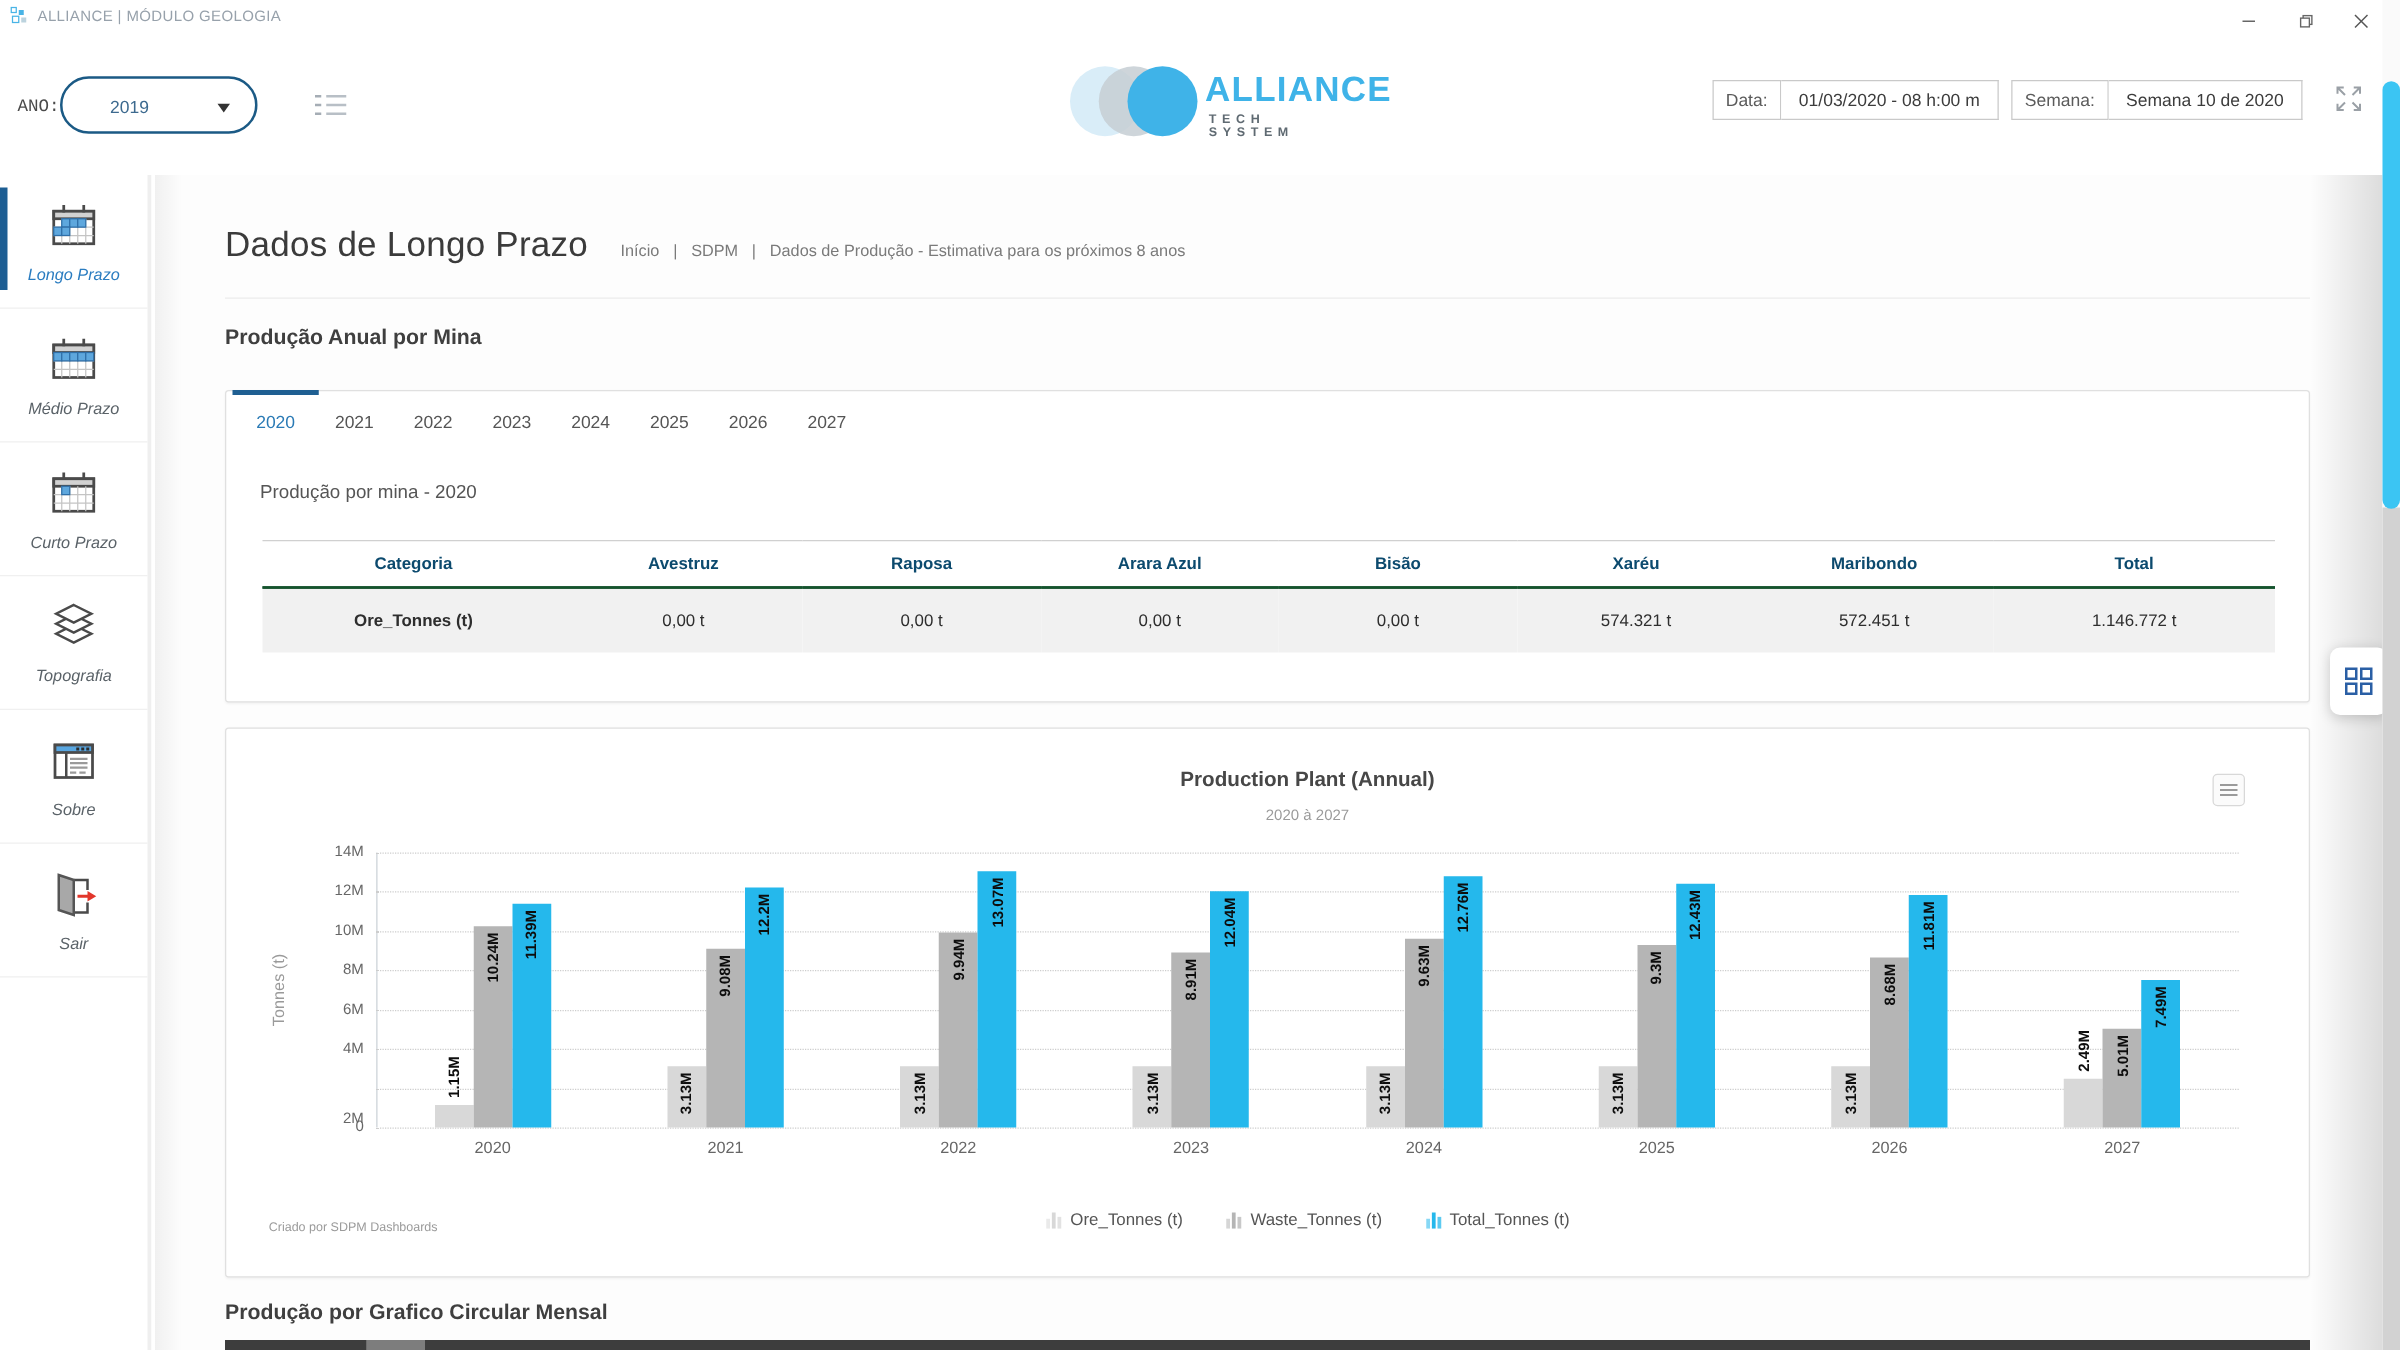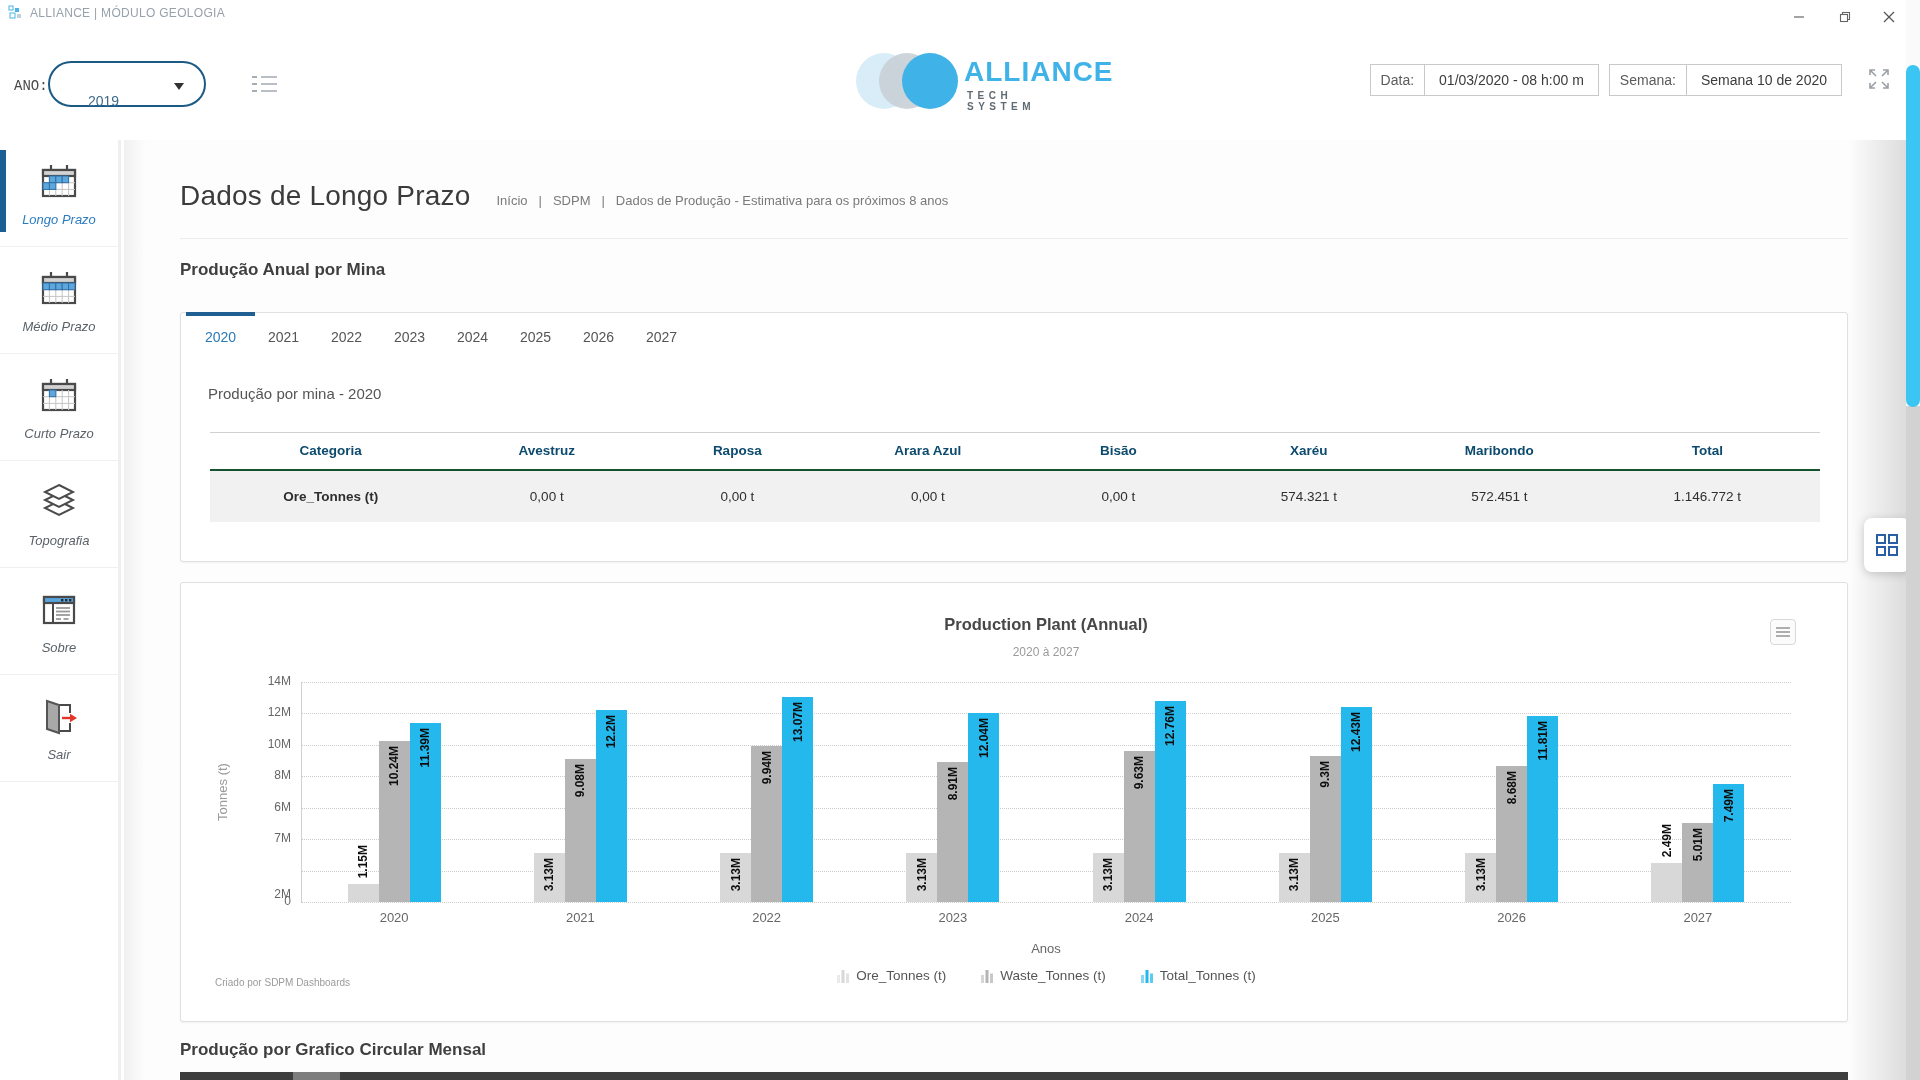--- a/index.html
+++ b/index.html
@@ -10,21 +10,21 @@
   .titlebar .app-ic { position:absolute; left:8px; top:4px; }
   .titlebar .app-title { position:absolute; left:30px; top:6px; font-size:12px; color:#97a1ab; letter-spacing:.3px; }
   .winbtn { position:absolute; top:0; width:34px; height:26px; background:none; border:none; cursor:pointer; }
   .winbtn svg { display:block; margin:7px auto 0; }
   .btn-min{ right:104px; } .btn-max{ right:58px; } .btn-close{ right:14px; }
   
   .header { position:absolute; left:0; top:26px; width:1920px; height:114px; background:#fff; z-index:20; }
   .ano-label { position:absolute; left:14px; top:52px; font-size:14px; color:#4a4a4a;font-family:Liberation Mono, monospace; }
   .ano-select { position:absolute; left:48px; top:35px; width:158px; height:46px; border:2px solid #1b5a85;
     border-radius:23px; background:#fff; cursor:pointer; }
-  .ano-select .val { position:absolute; left:38px; top:30px; font-size:14px; color:#3d6a8f; }
+  .ano-select .val { position:absolute; left:38px; top:14px; font-size:14px; color:#3d6a8f; }
   .ano-select .caret { position:absolute; right:20px; top:20px; width:0; height:0;
     border-left:5px solid transparent; border-right:5px solid transparent; border-top:7px solid #333; }
   .list-btn { position:absolute; left:252px; top:48px; background:none; border:none; cursor:pointer; }
   .logo { position:absolute; left:852px; top:20px; width:216px; height:70px; }
   .logo .c { position:absolute; border-radius:50%; width:56px; height:56px; top:7px; }
   .logo .c1 { left:4px;  background:#d9edf8; }
   .logo .c2 { left:27px; background:#c6ced4; opacity:.85; }
   .logo .c3 { left:50px; background:#3fb3e8; }
   .logo .lt { position:absolute; left:112px; top:10px; font-size:28px; font-weight:700; letter-spacing:1px; color:#3fb3e8; }
   .logo .ls { position:absolute; left:115px; top:44px; font-size:10px; letter-spacing:4.5px; color:#5f6a72; font-weight:700; }
@@ -365,21 +365,21 @@
     <div class="chart-title">Production Plant (Annual)</div>
     <div class="chart-subtitle">2020 à 2027</div>
     <div class="plot">
       <div class="axisline"></div>
       <div class="ylabel">Tonnes (t)</div>
     <div class="gridline" style="top: 220px;"></div>
         <div class="ytick" style="top: 212px;">0</div>
         <div class="gridline" style="top: 188.571px;"></div>
         <div class="ytick" style="top: 180.571px; margin-top: 24px;">2M</div>
         <div class="gridline" style="top: 157.143px;"></div>
-        <div class="ytick" style="top: 149.143px;">7M</div>
+        <div class="ytick" style="top: 149.143px;">4M</div>
         <div class="gridline" style="top: 125.714px;"></div>
         <div class="ytick" style="top: 117.714px;">6M</div>
         <div class="gridline" style="top: 94.2857px;"></div>
         <div class="ytick" style="top: 86.2857px;">8M</div>
         <div class="gridline" style="top: 62.8571px;"></div>
         <div class="ytick" style="top: 54.8571px;">10M</div>
         <div class="gridline" style="top: 31.4286px;"></div>
         <div class="ytick" style="top: 23.4286px;">12M</div>
         <div class="gridline" style="top: 0px;"></div>
         <div class="ytick" style="top: -8px;">14M</div>
@@ -477,21 +477,20 @@
     <div class="chart-xticks">
         <span>2020</span>
         <span>2021</span>
         <span>2022</span>
         <span>2023</span>
         <span>2024</span>
         <span>2025</span>
         <span>2026</span>
         <span>2027</span>
       </div>
-    <div class="chart-xlabel">Anos</div>
     <div class="legend">
       <span class="legend-item">
         <svg width="14" height="14" viewBox="0 0 14 14" style="color: rgb(216, 216, 216);">
           <rect x="1" y="6" width="3" height="8" fill="currentColor" opacity=".55"></rect>
           <rect x="5.5" y="1" width="3" height="13" fill="currentColor"></rect>
           <rect x="10" y="4.5" width="3" height="9.5" fill="currentColor" opacity=".75"></rect>
         </svg>
         <span>Ore_Tonnes (t)</span>
       </span>
       <span class="legend-item">

